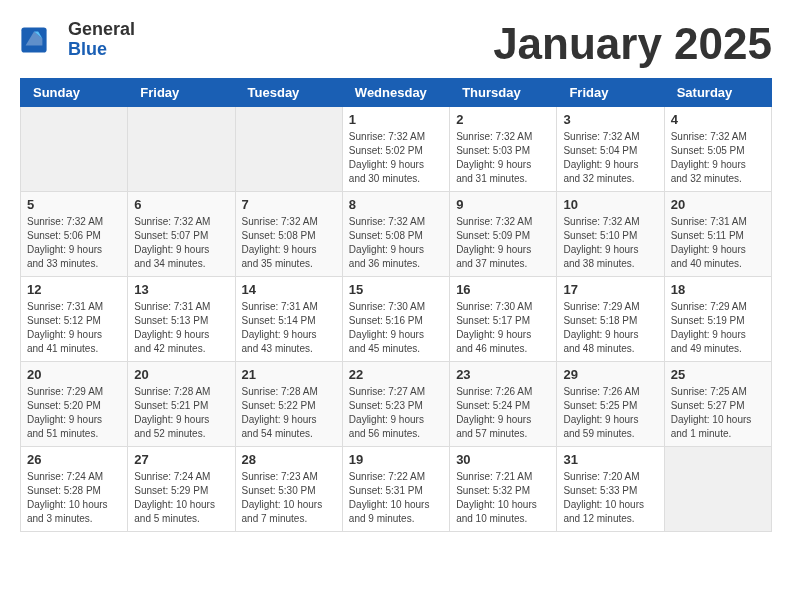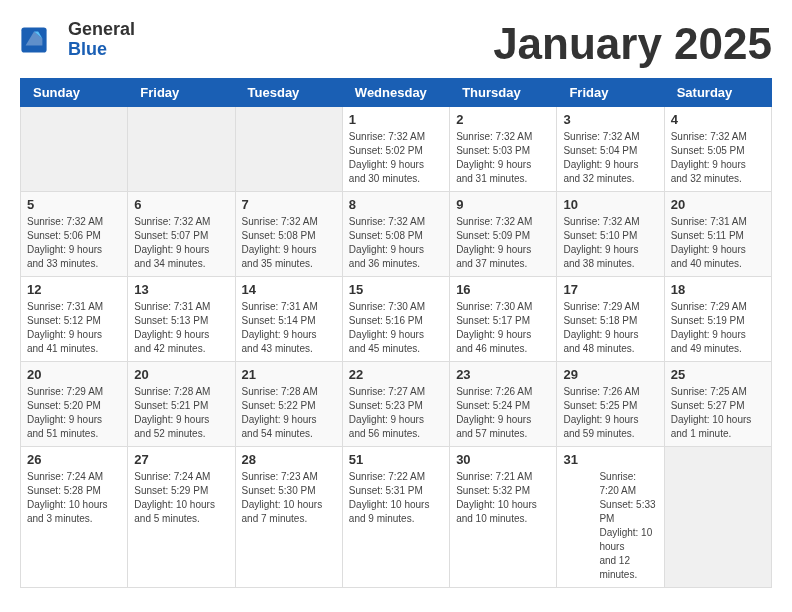--- a/index.html
+++ b/index.html
@@ -321,36 +321,36 @@
 and 5 minutes.</div>
         </td>
         <td>
           <div class="day-number">28</div>
           <div class="day-info" style="white-space: pre-line;">Sunrise: 7:23 AM
 Sunset: 5:30 PM
 Daylight: 10 hours
 and 7 minutes.</div>
         </td>
         <td>
-          <div class="day-number">51</div>
+          <div class="day-number">19</div>
           <div class="day-info" style="white-space: pre-line;">Sunrise: 7:22 AM
 Sunset: 5:31 PM
 Daylight: 10 hours
 and 9 minutes.</div>
         </td>
         <td>
           <div class="day-number">30</div>
           <div class="day-info" style="white-space: pre-line;">Sunrise: 7:21 AM
 Sunset: 5:32 PM
 Daylight: 10 hours
 and 10 minutes.</div>
         </td>
         <td>
           <div class="day-number">31</div>
-          <div class="day-info" style="white-space: pre-line; margin-left: 36px;">Sunrise: 7:20 AM
+          <div class="day-info" style="white-space: pre-line;">Sunrise: 7:20 AM
 Sunset: 5:33 PM
 Daylight: 10 hours
 and 12 minutes.</div>
         </td>
         <td class="empty-cell"></td>
       </tr>
     </tbody>
 </table>
 
 </body></html>

